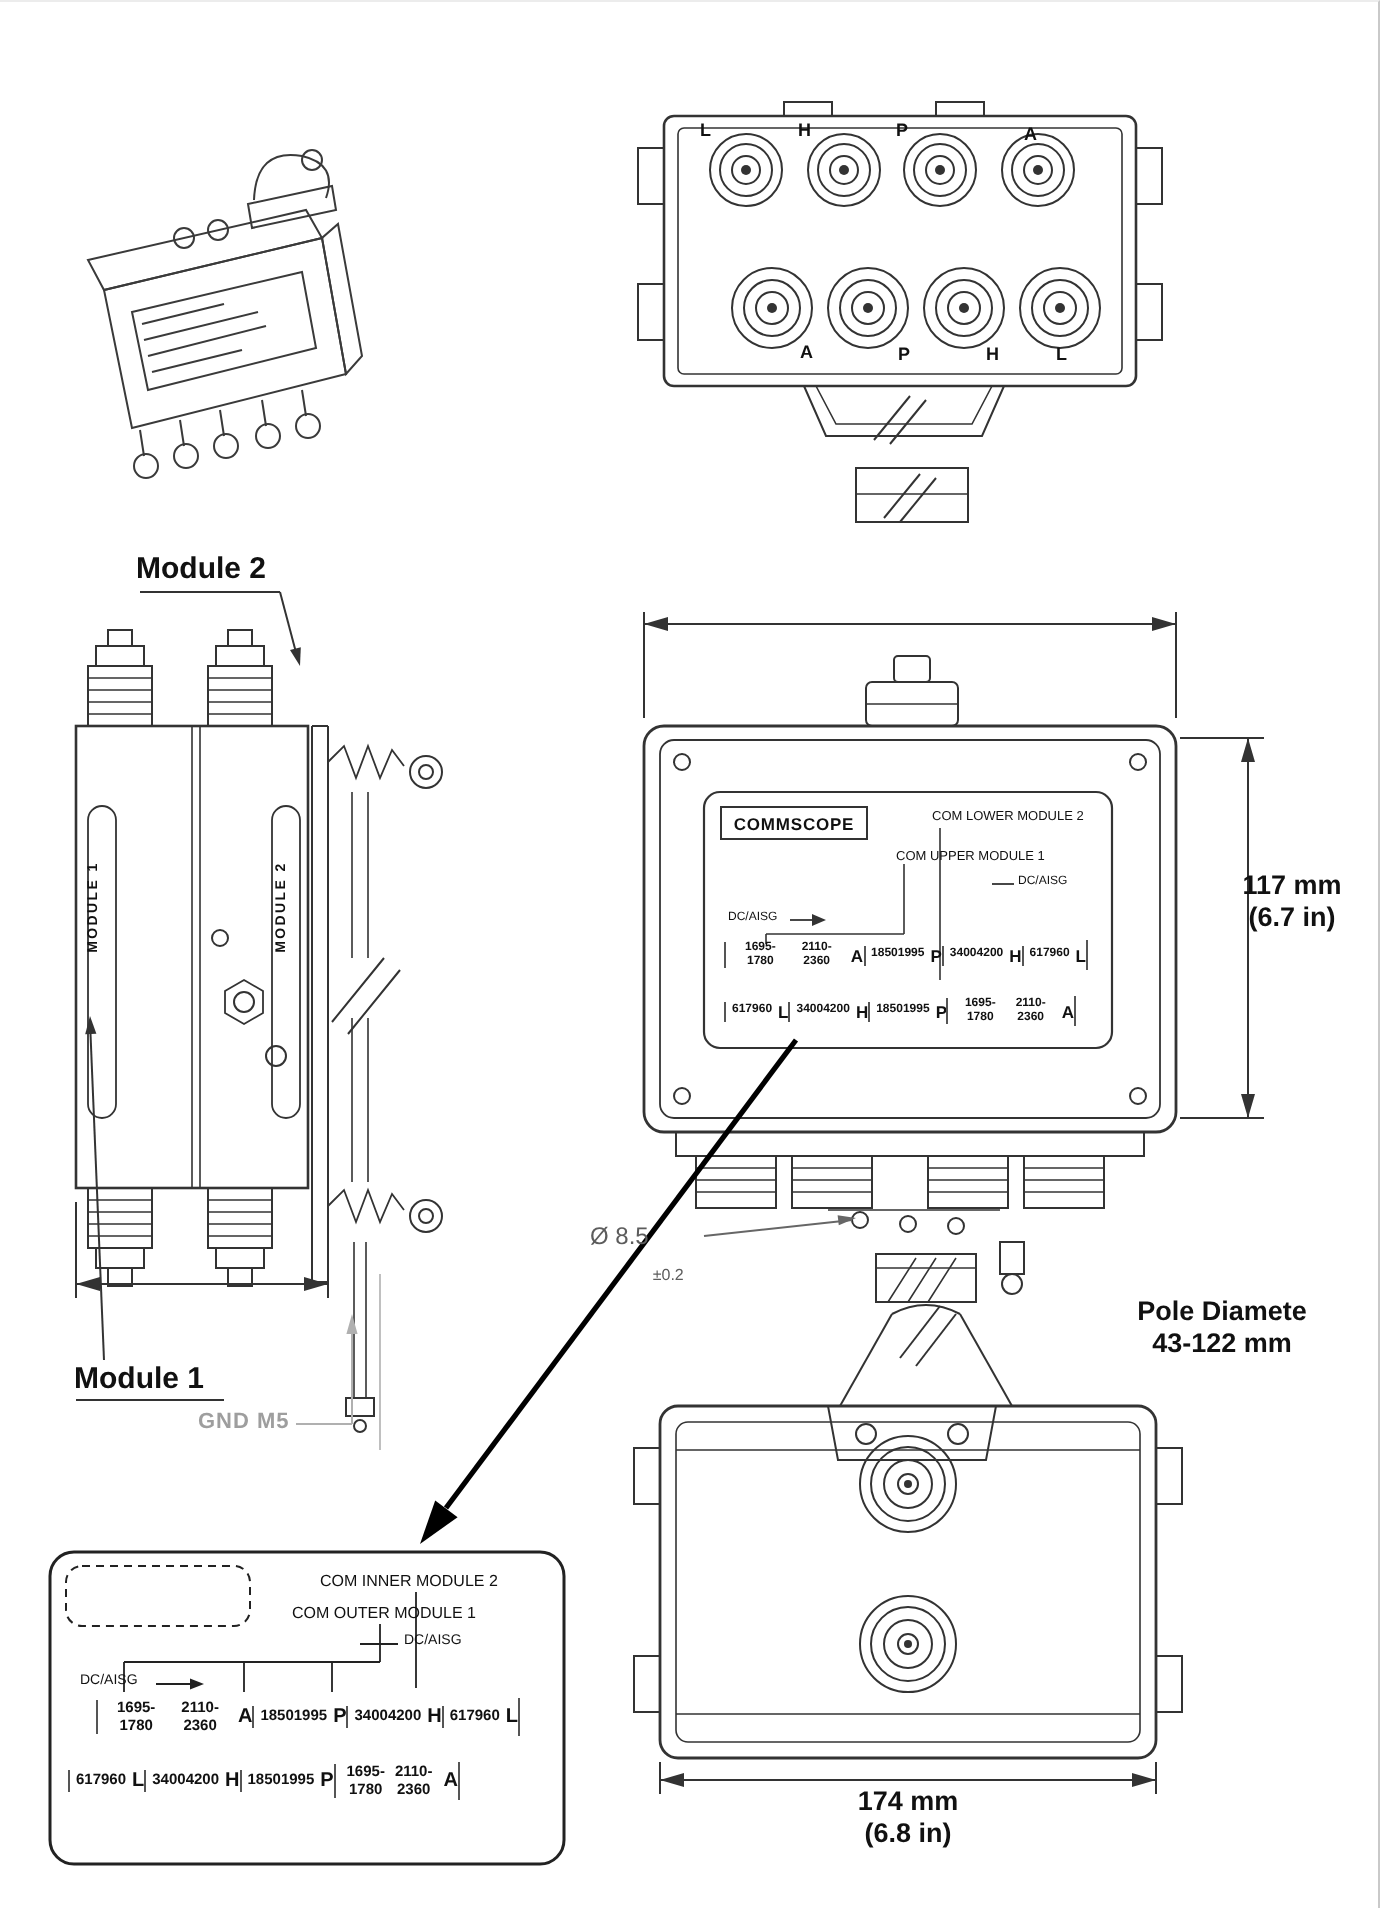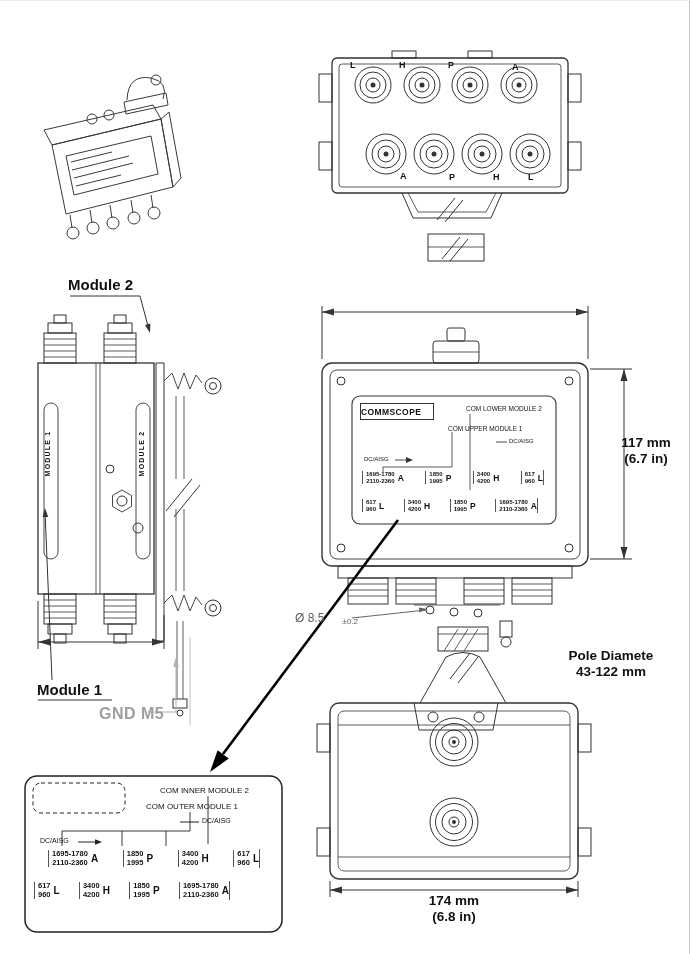--- a/index.html
+++ b/index.html
@@ -3,35 +3,35 @@
 <meta charset="utf-8">
 <style>
   *{margin:0;padding:0;box-sizing:border-box}
   html,body{background:#fff}
   body{font-family:"Liberation Sans", sans-serif;color:#111}
   .canvas{position:relative;width:690px;height:954px;background:#fff;overflow:hidden;
           border-right:1px solid #c9c9c9;border-top:1px solid #ececec}
   .canvas > svg{position:absolute;left:0;top:0}
   .dim{position:absolute;text-align:center;font-weight:bold;font-size:13.5px;line-height:1.18;white-space:nowrap}
   .callout{position:absolute;font-weight:bold;font-size:15px;white-space:nowrap}
-  .gnd{position:absolute;font-weight:bold;font-size:16px;color:#9e9e9e;letter-spacing:.5px}
+  .gnd{position:absolute;font-weight:bold;font-size:11px;color:#9e9e9e;letter-spacing:.5px}
   .hole{position:absolute;font-size:12px;color:#5c5c5c;white-space:nowrap}
-  .hole .tol{font-size:8px;margin-left:18px;position:relative;top:2px}
+  .hole .tol{font-size:8px;margin-left:2px;position:relative;top:18px}
   .port{position:absolute;font-size:9px;font-weight:bold}
   .vtag{position:absolute;width:70px;text-align:center;font-size:7px;font-weight:bold;
         letter-spacing:1.2px;transform:rotate(-90deg)}
   .brandbox{position:absolute;border:1.2px solid #333;display:flex;align-items:center;
-            justify-content:flex-start;font-weight:bold;font-size:8.5px;letter-spacing:.4px}
+            justify-content:center;font-weight:bold;font-size:8.5px;letter-spacing:.4px}
   .flbl{position:absolute;font-weight:normal;white-space:nowrap}
   .b65{font-size:6.5px}
   .b60{font-size:6px}
   .freq-row{position:absolute;display:flex;justify-content:space-between;align-items:center;
             border-right:1px solid #555}
   .fgroup{display:flex;align-items:center;gap:2px;border-left:1px solid #555;padding-left:3px}
-  .fnums{display:flex;flex-direction:column;text-align:center;font-weight:bold;line-height:1.12}
+  .fnums{display:flex;text-align:center;font-weight:bold;line-height:1.12}
   .fport{font-weight:bold;padding-left:1px}
   .front-row{height:15px}
   .front-row .fnums{font-size:6px}
   .front-row .fport{font-size:8.5px}
   .detail-row{height:19px}
   .detail-row .fnums{font-size:7.5px}
   .detail-row .fport{font-size:10px}
 </style>
 </head>
 <body>

